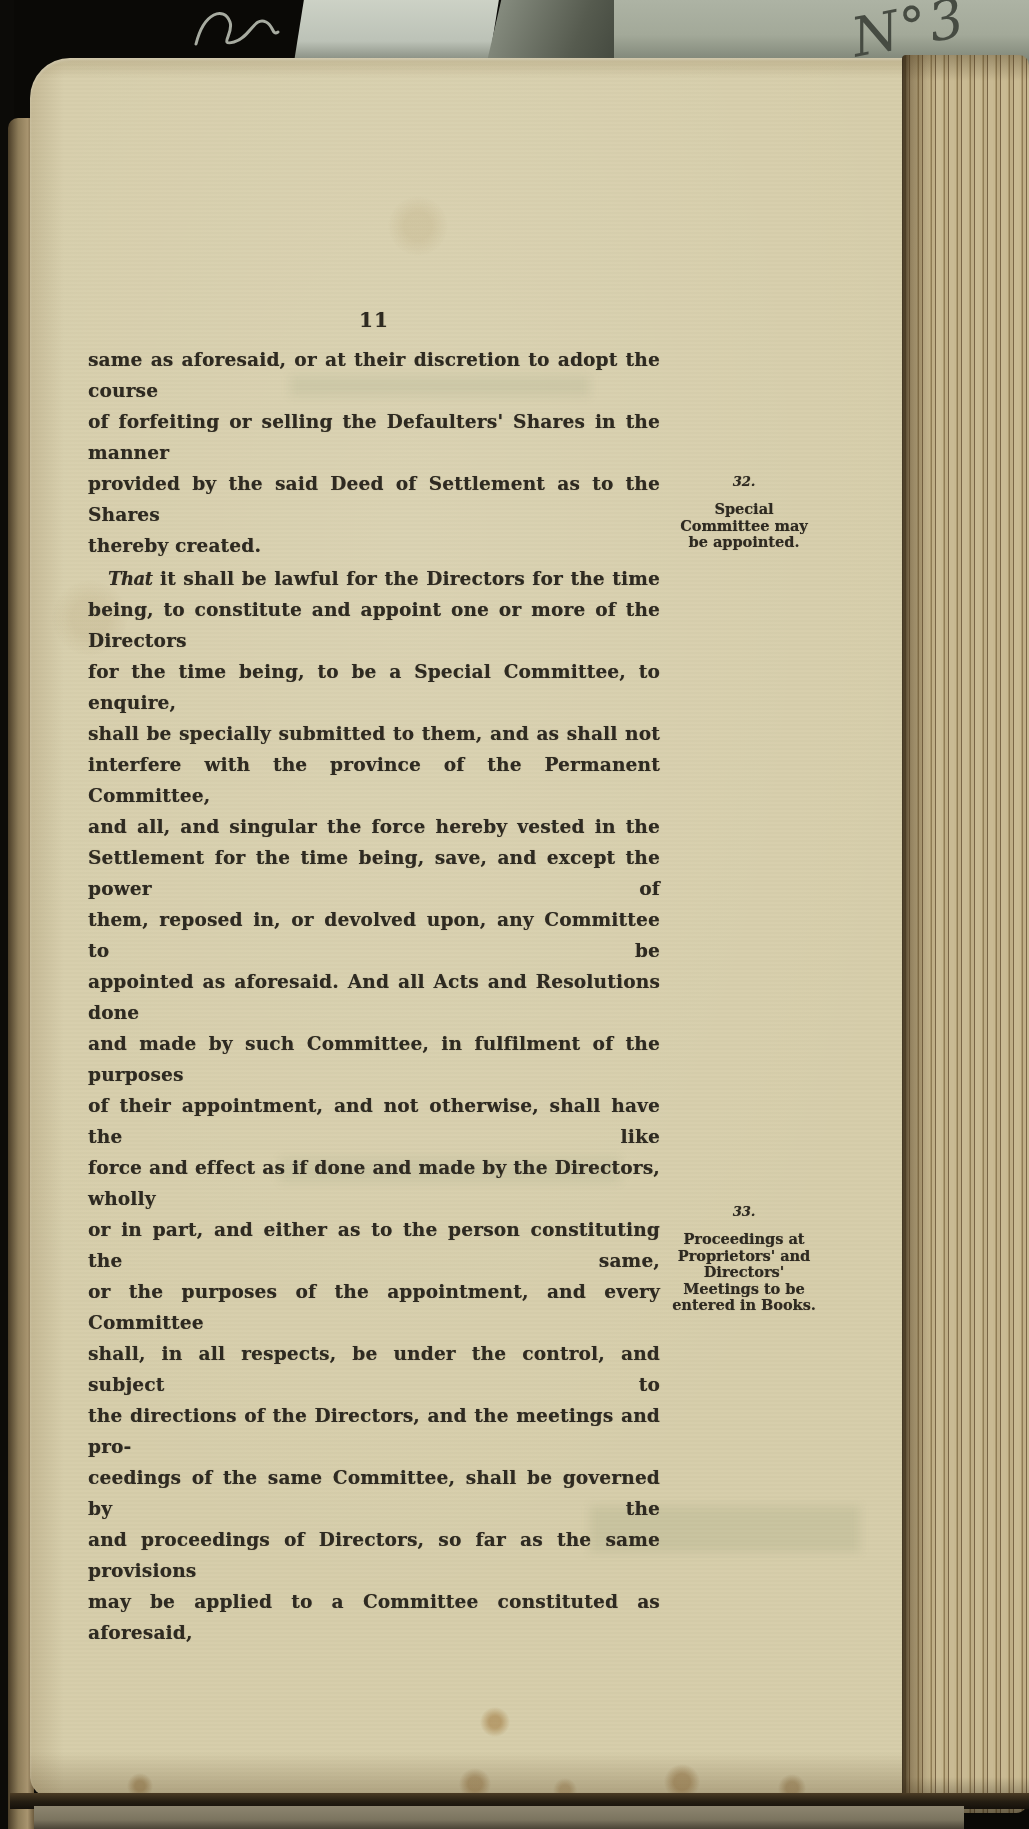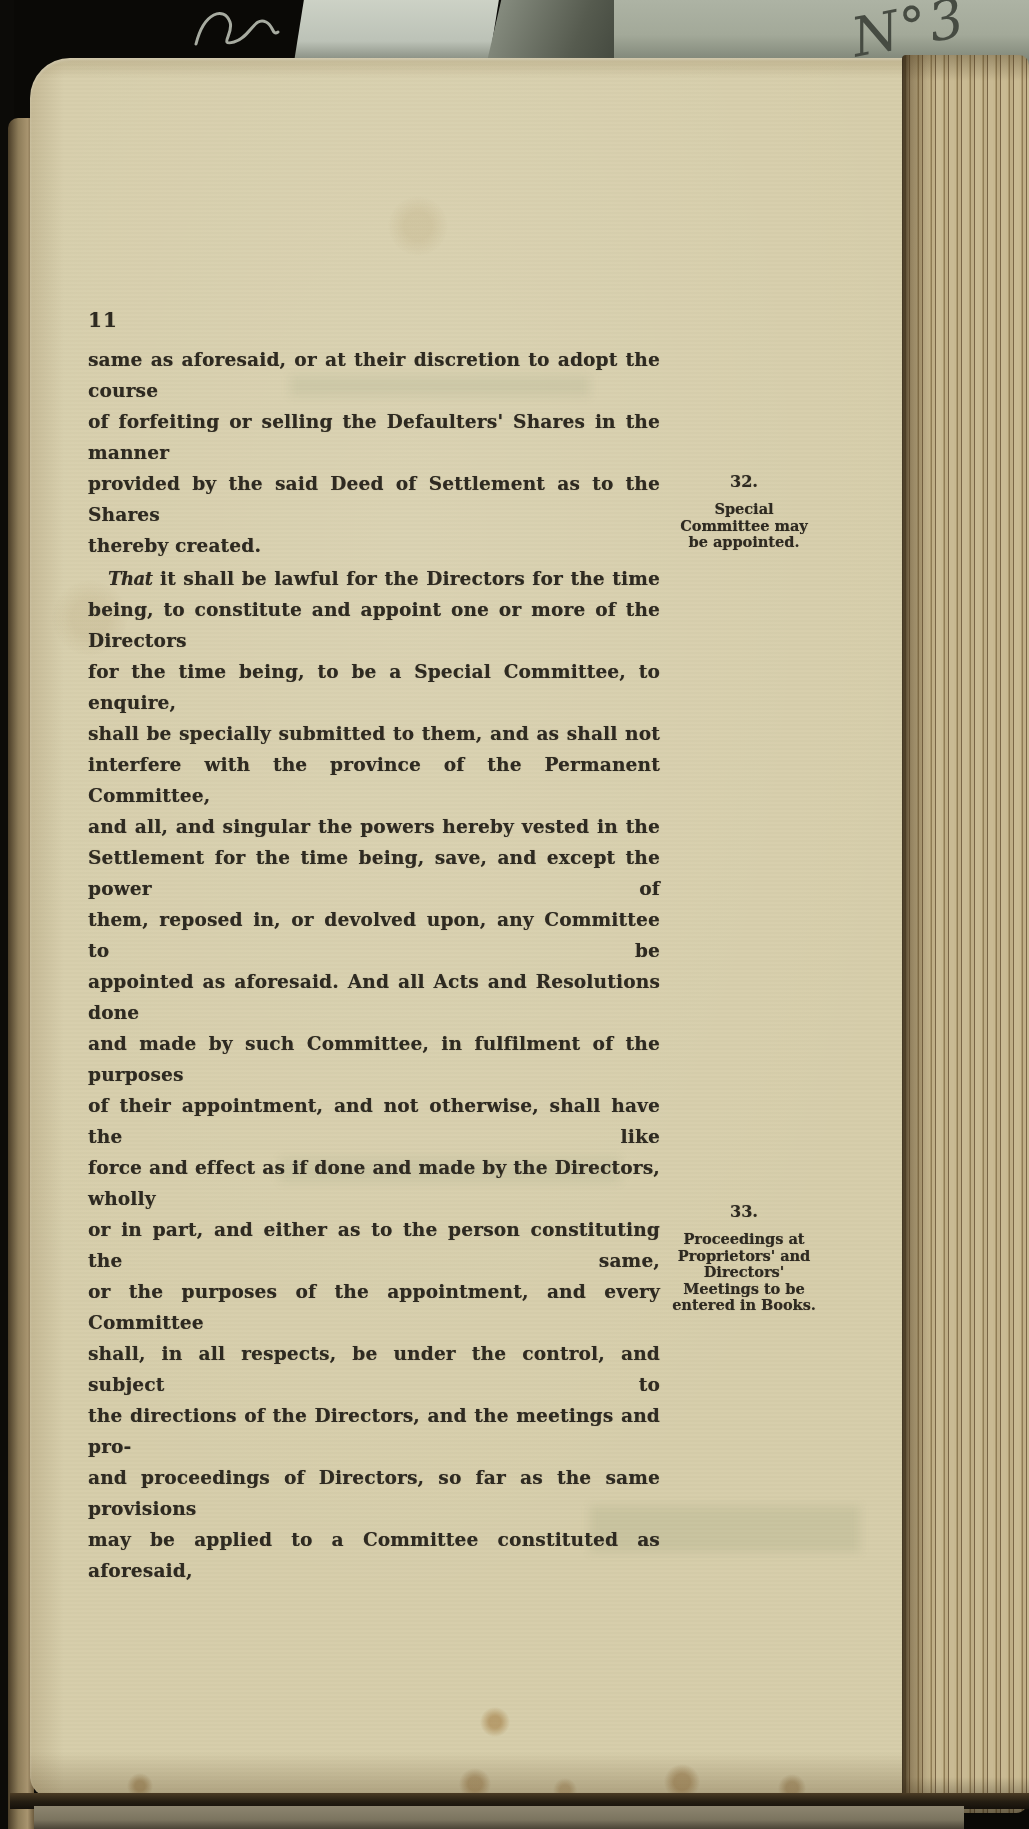--- a/index.html
+++ b/index.html
@@ -63,33 +63,33 @@
       border-radius:4px 10px 14px 4px;
       background:
         linear-gradient(90deg, rgba(40,28,12,0.85) 0, rgba(84,64,34,0.45) 9px, rgba(0,0,0,0) 30px),
         linear-gradient(0deg, rgba(30,22,10,0.55) 0, rgba(0,0,0,0) 36px),
         linear-gradient(180deg, rgba(70,55,28,0.35) 0, rgba(0,0,0,0) 26px),
         repeating-linear-gradient(90deg,#c7b890 0 2px,#ad9b72 2px 3px,#8f7c55 3px 4px,#bfae86 4px 7px,#796546 7px 8px,#c9ba93 8px 13px),
         #b7a67e;}
 
   
   .ink{color:#2e2a21;text-shadow:0.2px 0.2px 0.7px rgba(52,46,34,0.55);}
-  .page-number{position:absolute;left:88px;top:308px;width:572px;text-align:left;
+  .page-number{position:absolute;left:88px;top:308px;width:572px;text-align:center;
       font-size:20px;font-weight:bold;letter-spacing:1px;}
   .body-text{position:absolute;left:88px;top:344px;width:572px;
       font-size:18.5px;font-weight:bold;line-height:31px;letter-spacing:0.2px;}
   .para{margin:0 0 2px 0;}
   .line{white-space:nowrap;}
   .line.j{white-space:normal;text-align:justify;text-align-last:justify;}
   .line.first{text-indent:20px;}
   .lead{font-size:18px;letter-spacing:-0.5px;font-family:"DejaVu Serif",serif;
       font-weight:bold;font-style:italic;}
   .margin-note{position:absolute;left:664px;width:160px;text-align:center;
       font-size:14.5px;font-weight:bold;line-height:16.5px;}
-  .margin-note .num{font-size:16px;line-height:20px;margin-bottom:9px;}
+  .margin-note .num{font-size:13px;line-height:20px;margin-bottom:9px;font-style:italic;}
   .note-32{top:472px;}
   .note-33{top:1202px;}
 </style>
 </head>
 <body>
 
 <div class="scan">
 
   <div class="backdrop-top">
     <svg class="squiggle" width="96" height="50" viewBox="0 0 96 50">
@@ -127,31 +127,32 @@
     </div>
 
     <div class="para">
       <div class="line j first"><span class="lead">That</span> <span>it shall be lawful for the Directors for the time</span></div>
       <div>
 
       <div class="line j">being, to constitute and appoint one or more of the Directors</div>
           <div class="line j">for the time being, to be a Special Committee, to enquire,</div>
           <div class="line j">shall be specially submitted to them, and as shall not</div>
           <div class="line j">interfere with the province of the Permanent Committee,</div>
-          <div class="line j">and all, and singular the powers hereby vested in the</div>
+          <div class="line j">and all, and singular the force hereby vested in the</div>
           <div class="line j">Settlement for the time being, save, and except the power of</div>
           <div class="line j">them, reposed in, or devolved upon, any Committee to be</div>
           <div class="line j">appointed as aforesaid.  And all Acts and Resolutions done</div>
           <div class="line j">and made by such Committee, in fulfilment of the purposes</div>
           <div class="line j">of their appointment, and not otherwise, shall have the like</div>
           <div class="line j">force and effect as if done and made by the Directors, wholly</div>
           <div class="line j">or in part, and either as to the person constituting the same,</div>
           <div class="line j">or the purposes of the appointment, and every Committee</div>
           <div class="line j">shall, in all respects, be under the control, and subject to</div>
           <div class="line j">the directions of the Directors, and the meetings and pro-</div>
+          <div class="line j">ceedings of the same Committee, shall be governed by the</div>
           <div class="line j">and proceedings of Directors, so far as the same provisions</div>
           <div class="line j">may be applied to a Committee constituted as aforesaid,</div>
         </div>
 
     </div>
 
   </div>
 
   <div class="margin-note note-32 ink">
     <div class="num">32.</div>

